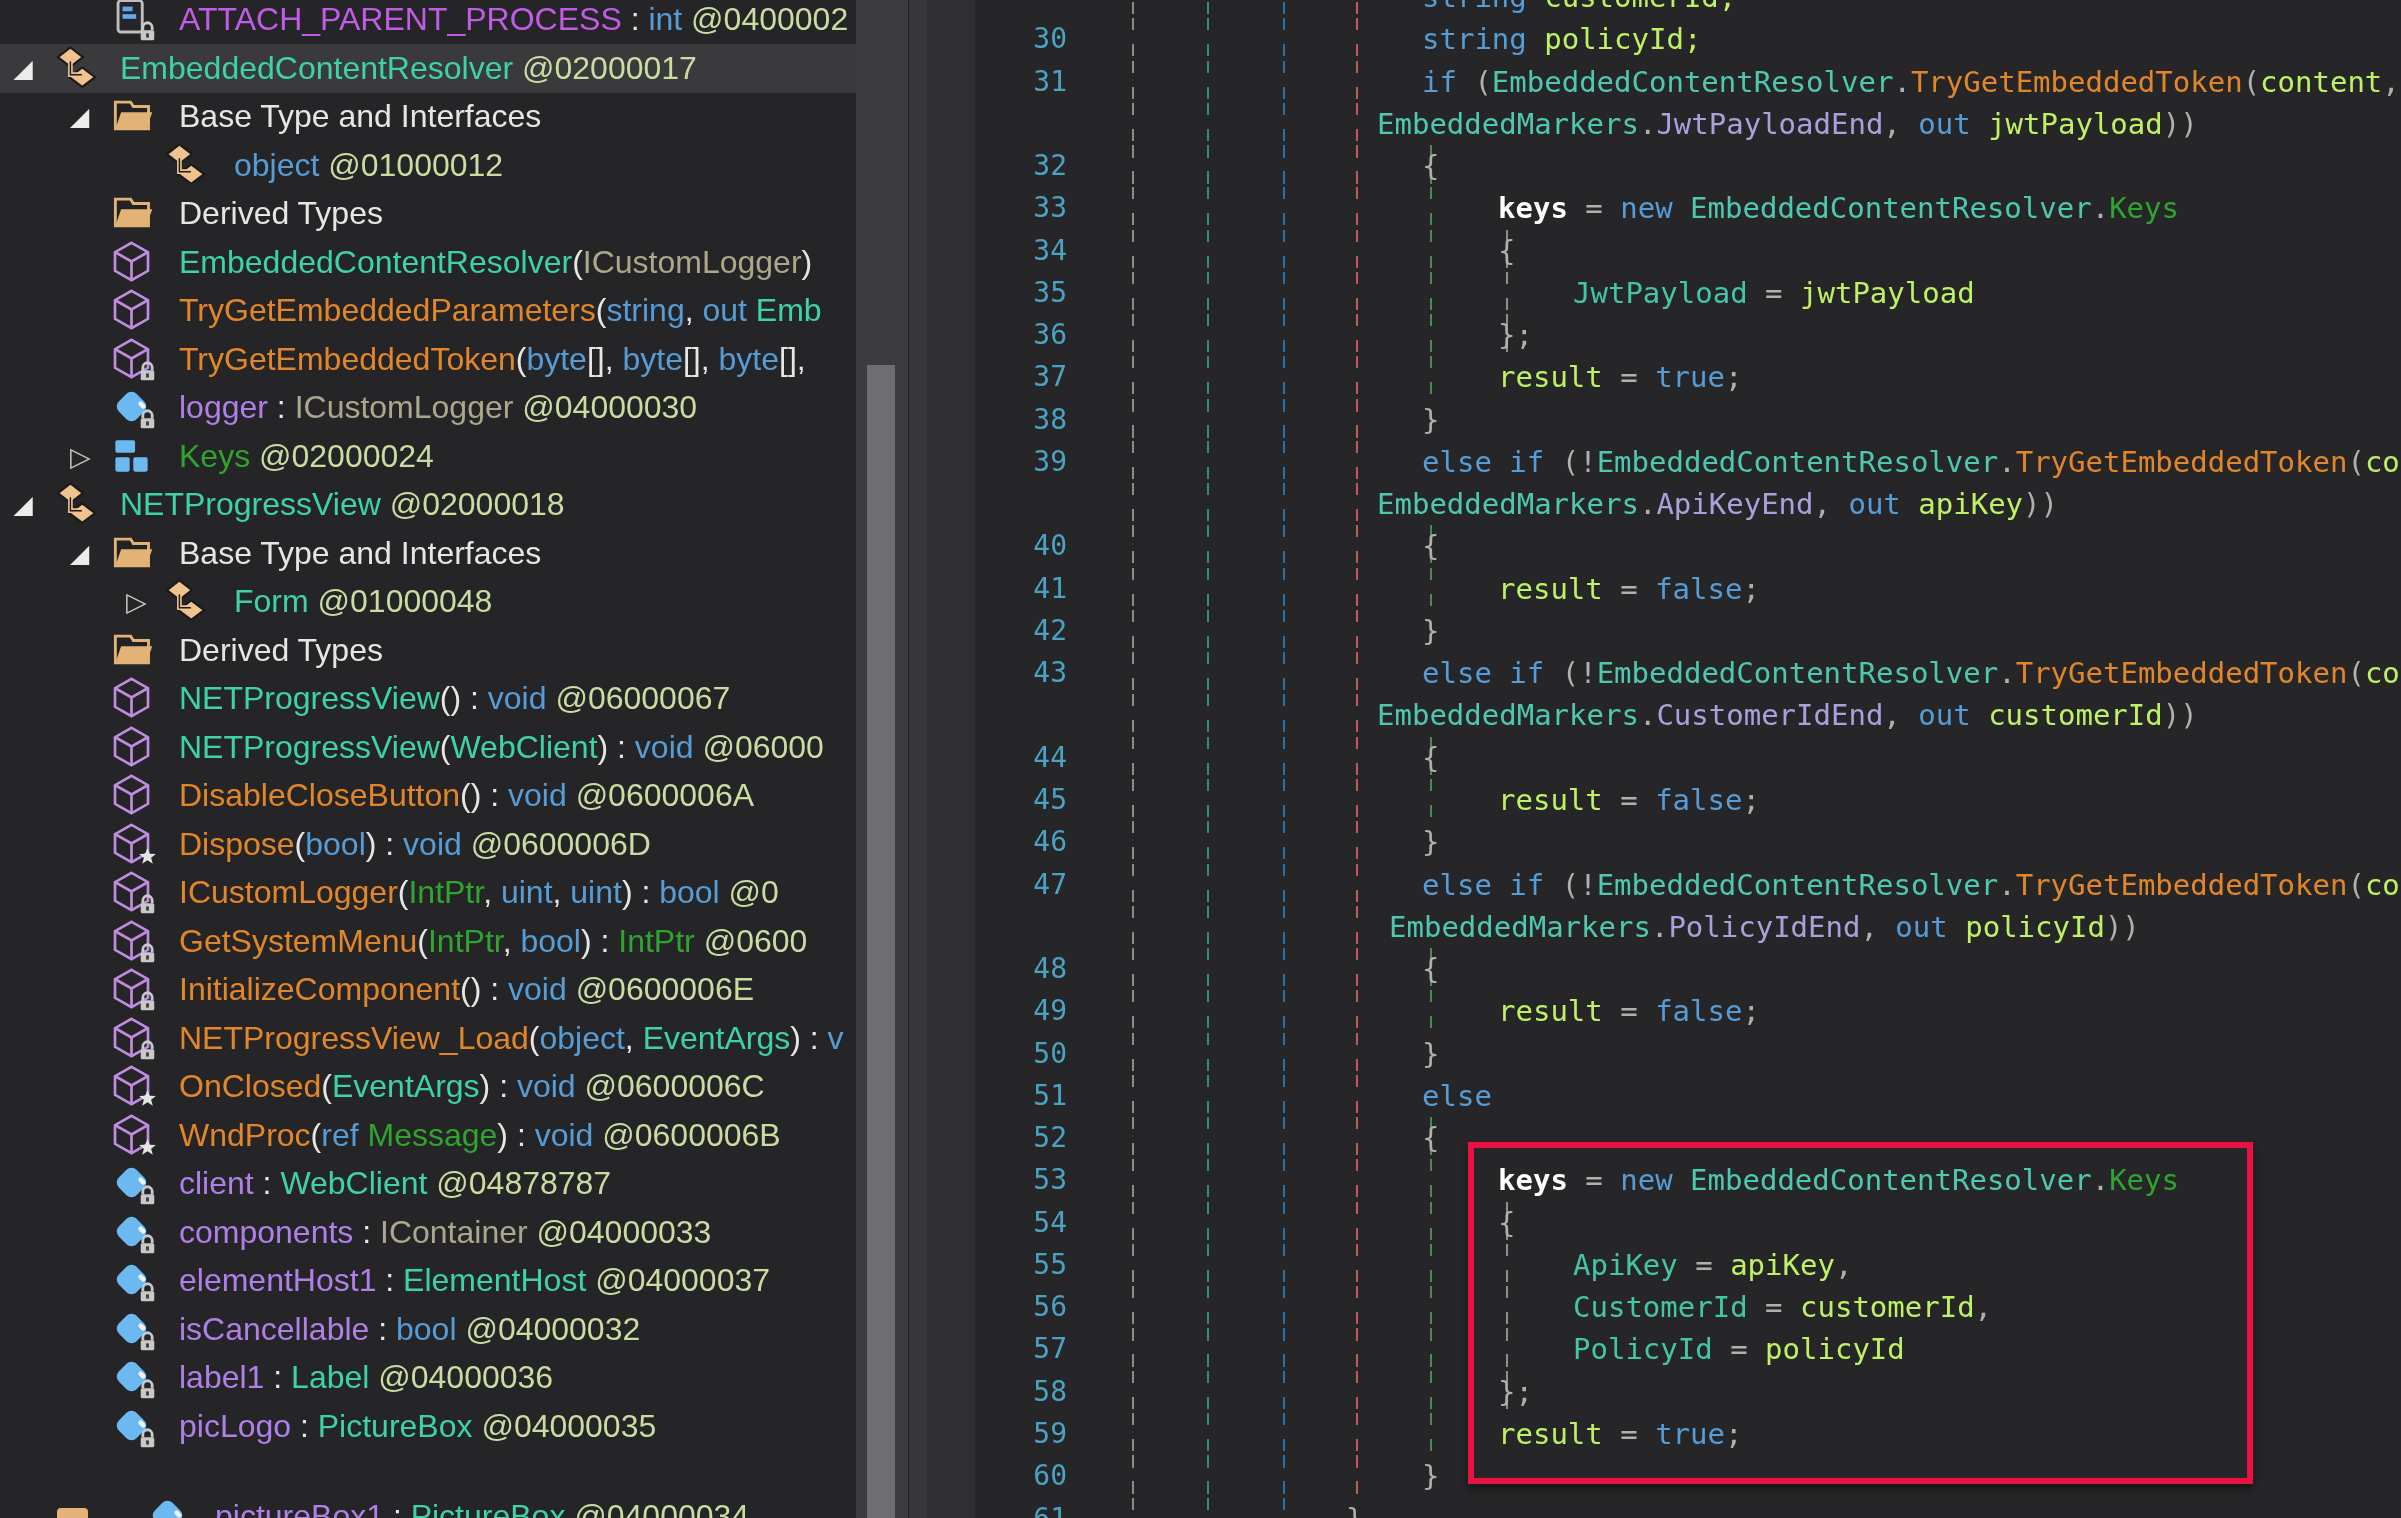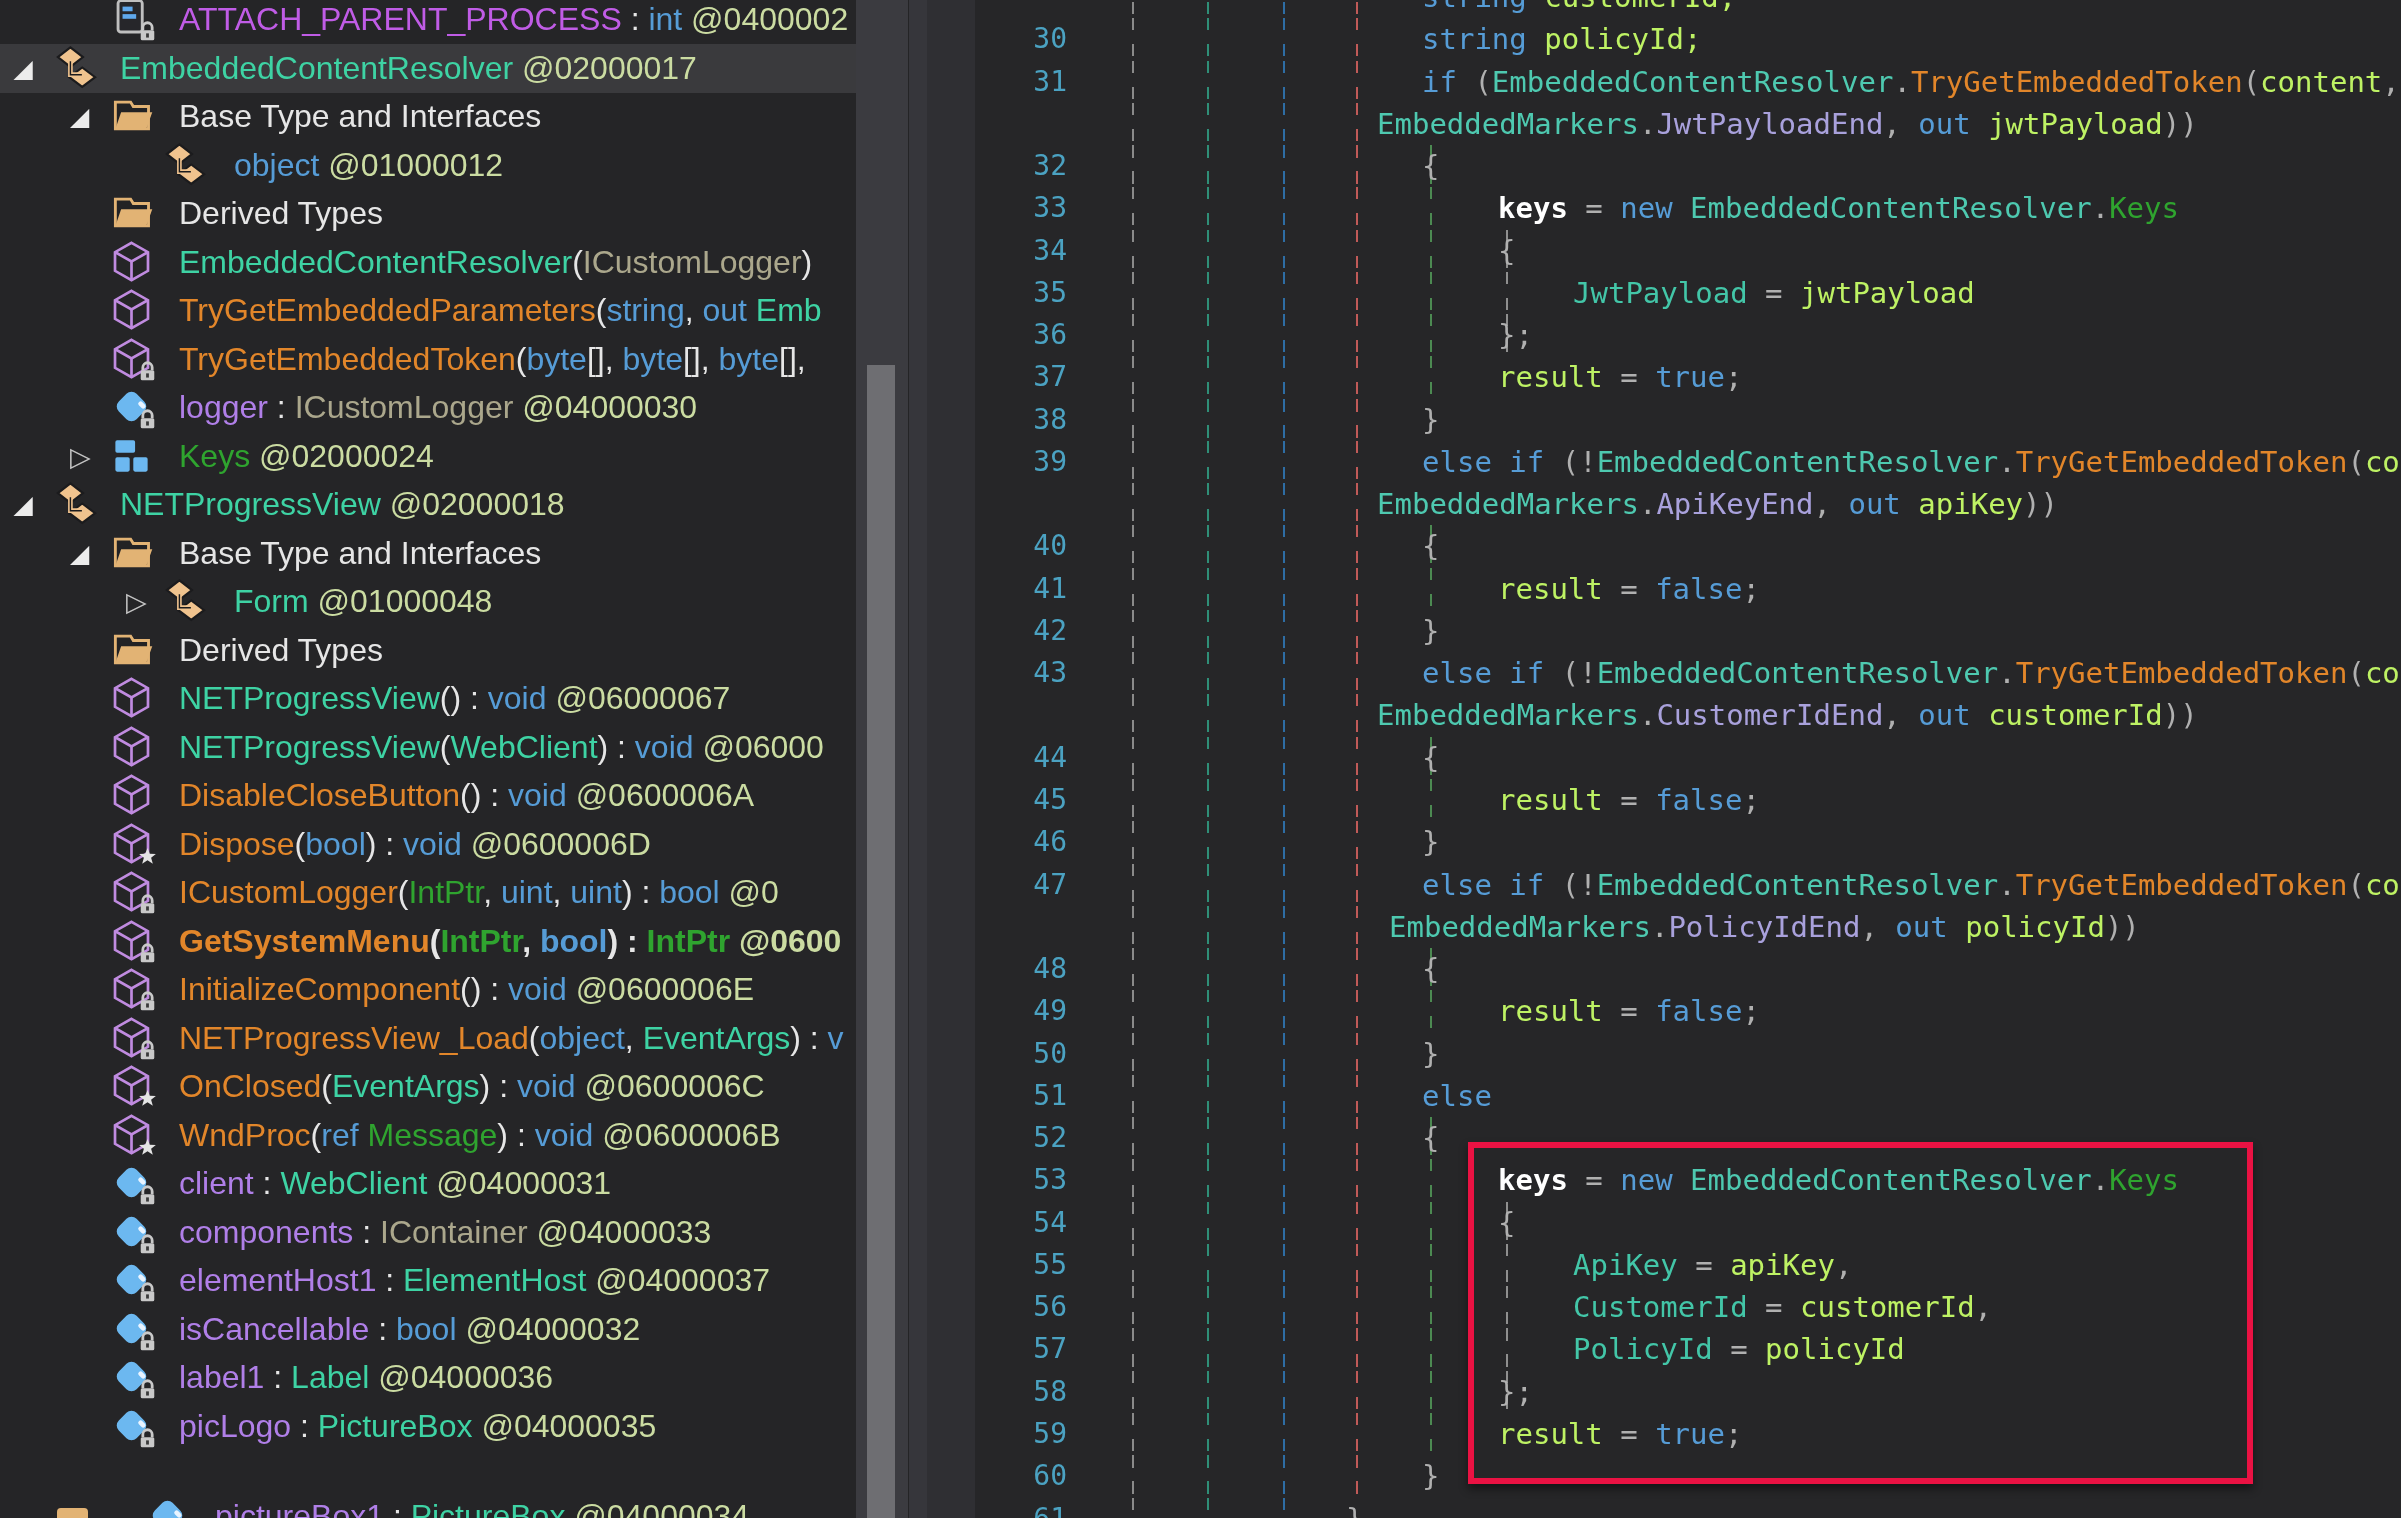--- a/index.html
+++ b/index.html
@@ -299,21 +299,21 @@
             <path d="M12 12 V22.2"></path>
           </svg>
           <span class="ovl">
             <svg viewBox="0 0 16 18">
               <path d="M4 8 V5.5 a4 4 0 0 1 8 0 V8" fill="none" stroke="#C9C9C9" stroke-width="2.4"></path>
               <rect x="2.2" y="8" width="11.6" height="8.6" rx="1.3" fill="#C9C9C9"></rect>
               <rect x="6.8" y="10.6" width="2.4" height="3.6" fill="#3A3A3A"></rect>
             </svg>
           </span>
         </span>
-        <span class="tlabel" style="left: 179px; font-weight: bold;"><span class="c-method">GetSystemMenu</span><span class="c-tplain">(</span><span class="c-green">IntPtr</span><span class="c-tplain">, </span><span class="c-kw">bool</span><span class="c-tplain">) : </span><span class="c-green">IntPtr</span><span class="c-addr"> @0600</span></span>
+        <span class="tlabel" style="left: 179px;"><span class="c-method">GetSystemMenu</span><span class="c-tplain">(</span><span class="c-green">IntPtr</span><span class="c-tplain">, </span><span class="c-kw">bool</span><span class="c-tplain">) : </span><span class="c-green">IntPtr</span><span class="c-addr"> @0600</span></span>
       </div>
       <div class="trow" style="top: 965px;">
         <span class="ticon" style="left: 110px;">
           <svg viewBox="0 0 24 24" fill="none" stroke="#C08BE0" stroke-width="1.5">
             <path d="M12 1.6 L21.2 6.8 V17.2 L12 22.4 L2.8 17.2 V6.8 Z"></path>
             <path d="M3.2 7 L12 12 L20.8 7"></path>
             <path d="M12 12 V22.2"></path>
           </svg>
           <span class="ovl">
             <svg viewBox="0 0 16 18">
@@ -381,21 +381,21 @@
             </g>
           </svg>
           <span class="ovl">
             <svg viewBox="0 0 16 18">
               <path d="M4 8 V5.5 a4 4 0 0 1 8 0 V8" fill="none" stroke="#C9C9C9" stroke-width="2.4"></path>
               <rect x="2.2" y="8" width="11.6" height="8.6" rx="1.3" fill="#C9C9C9"></rect>
               <rect x="6.8" y="10.6" width="2.4" height="3.6" fill="#3A3A3A"></rect>
             </svg>
           </span>
         </span>
-        <span class="tlabel" style="left: 179px;"><span class="c-field">client</span><span class="c-tplain"> : </span><span class="c-ttype">WebClient</span><span class="c-addr"> @04000031</span></span>
+        <span class="tlabel" style="left: 179px;"><span class="c-field">client</span><span class="c-tplain"> : </span><span class="c-ttype">WebClient</span><span class="c-addr"> @04878787</span></span>
       </div>
       <div class="trow" style="top: 1208px;">
         <span class="ticon" style="left: 110px;">
           <svg viewBox="0 0 24 24">
             <g transform="rotate(45 12 12)">
               <rect x="5" y="5" width="14" height="14" rx="4" fill="#6CB8F0"></rect>
               <rect x="13.2" y="6" width="4.6" height="2.6" rx="1.2" fill="#E9F4FF"></rect>
             </g>
           </svg>
           <span class="ovl">

